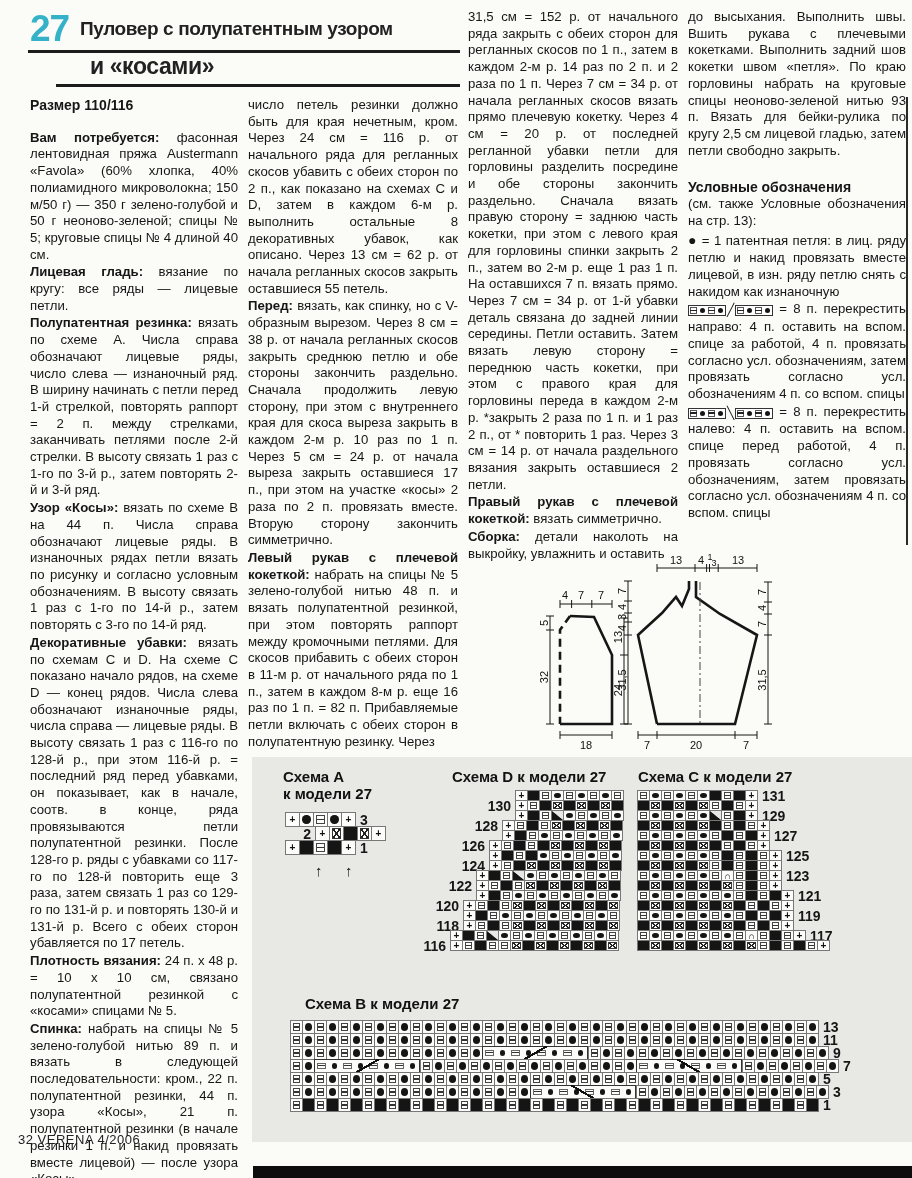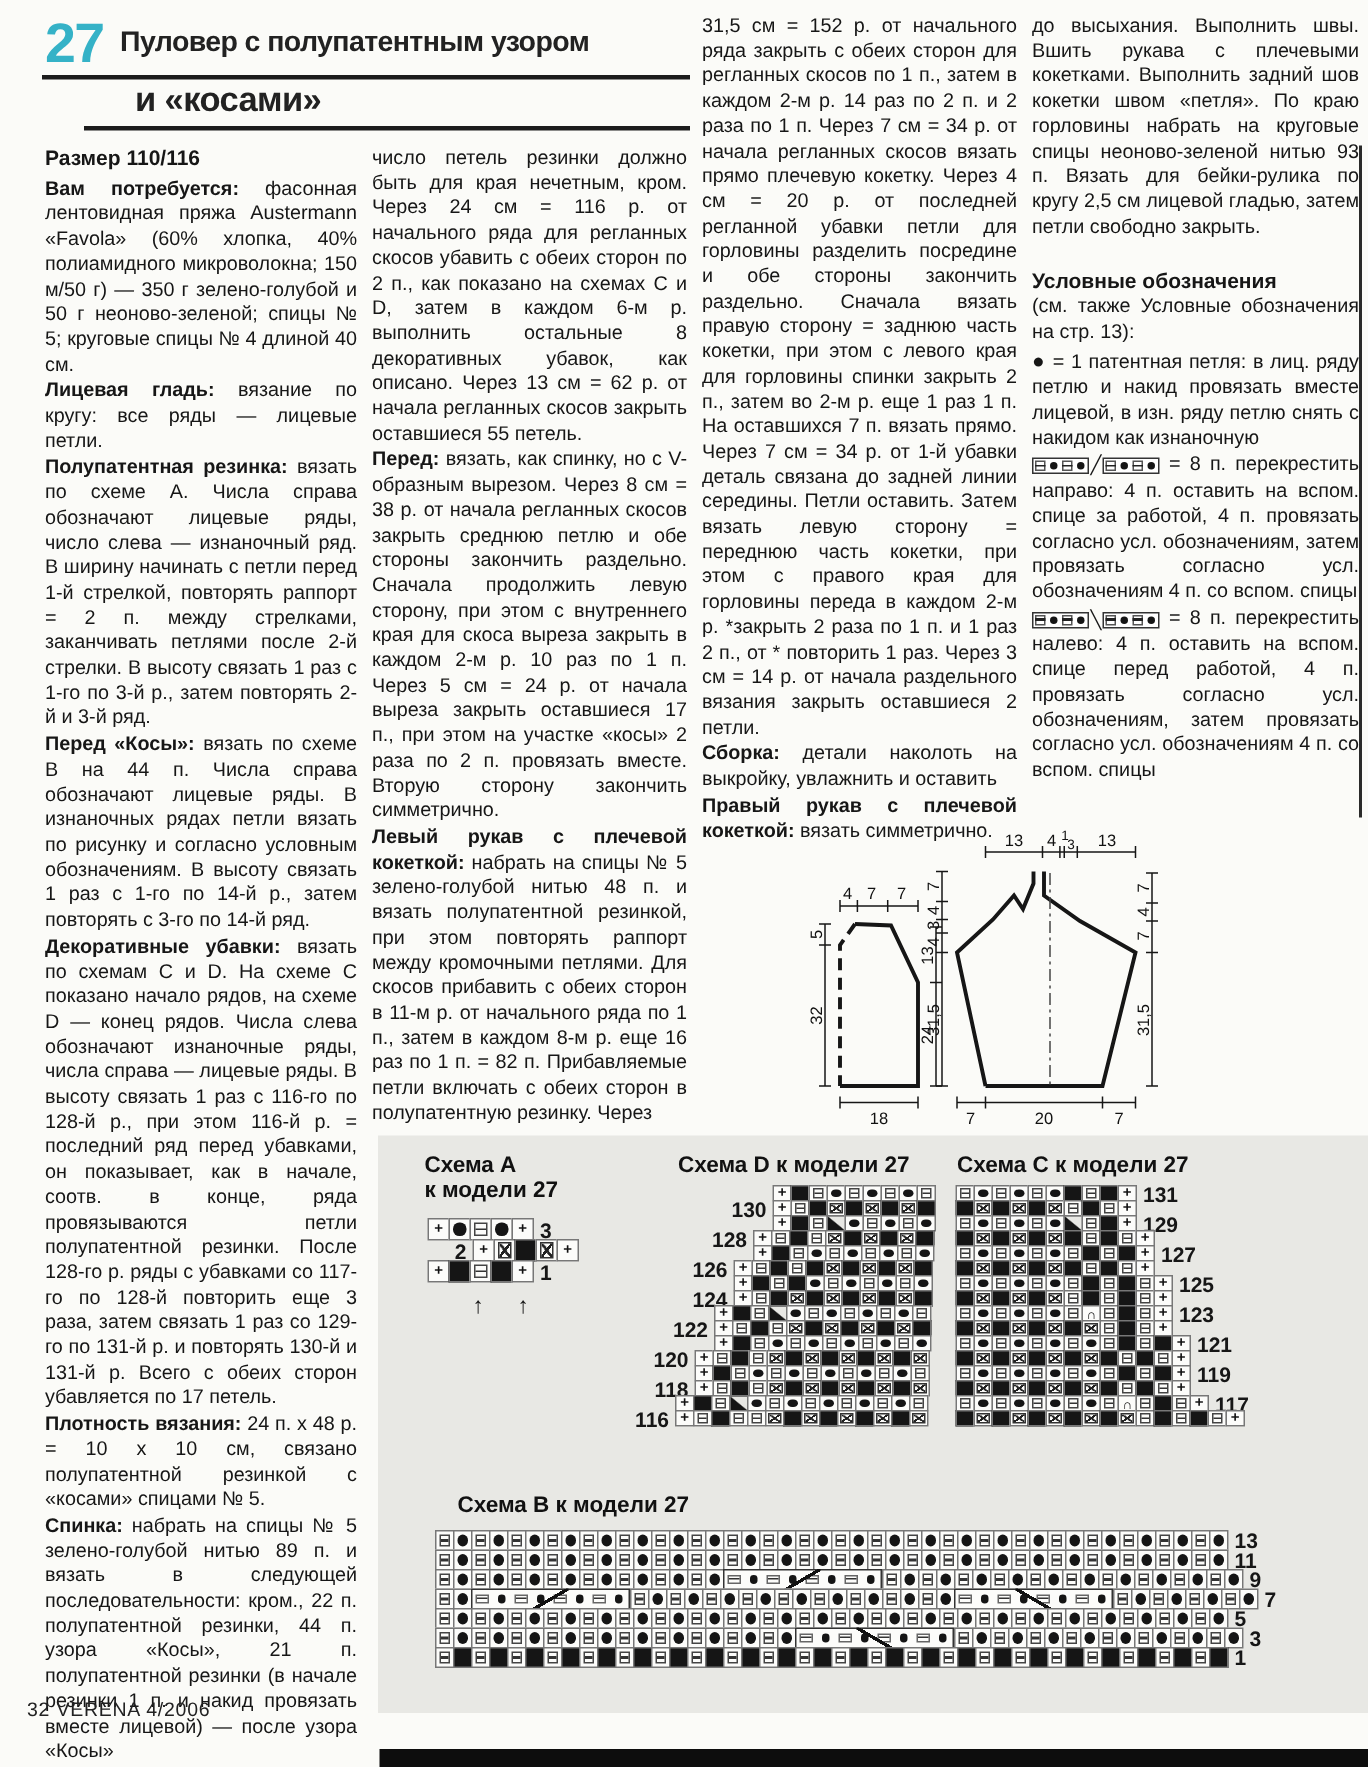--- a/index.html
+++ b/index.html
@@ -9,21 +9,21 @@
   .hdr{position:absolute;left:28px;top:6px;width:434px;}
   .hdr .num{position:absolute;left:2px;top:2px;font-size:37px;font-weight:bold;color:#35b2c7;letter-spacing:-1px;}
   .hdr .t1{position:absolute;left:52px;top:12px;font-size:19px;font-weight:bold;letter-spacing:-0.4px;color:#222;white-space:nowrap;}
   .hdr .t2{position:absolute;left:62px;top:47px;font-size:23px;font-weight:bold;letter-spacing:-0.4px;color:#222;white-space:nowrap;}
   .rule1{position:absolute;left:28px;top:50px;width:432px;height:2.6px;background:#1c1c1c;}
   .rule2{position:absolute;left:56px;top:84px;width:404px;height:2.6px;background:#1c1c1c;}
   .vrule{position:absolute;left:906px;top:97px;width:2px;height:448px;background:#2a2a2a;}
   
   .col{position:absolute;font-size:13.2px;line-height:16.7px;text-align:justify;}
   .col p{margin:0 0 1px 0;}
-  .col p.heading{font-weight:bold;font-size:14px;margin-bottom:4px;}
+  .col p.heading{font-weight:bold;font-size:14px;margin-bottom:16px;}
   .col b{font-weight:bold;}
   .c1{left:30px;top:97px;width:208px;}
   .c2{left:248px;top:97px;width:210px;}
   .c3{left:468px;top:9px;width:210px;}
   .c4{left:688px;top:9px;width:218px;}
   .legend-title{font-weight:bold;font-size:14px;margin-top:20px;}
   .legend-sub{margin-bottom:3px;}
   .legend-item{margin:0 0 2px 0;}
   .dotsym{font-size:14px;}
   .leg-cable{display:inline-flex;align-items:center;vertical-align:-2px;}
@@ -85,34 +85,34 @@
   </div>
   <div class="rule1"></div>
   <div class="rule2"></div>
   <div class="vrule"></div>
 
   <div class="col c1">
       <p class="heading"><b>Размер 110/116</b></p>
       <p><b>Вам потребуется: </b>фасонная лентовидная пряжа Austermann «Favola» (60% хлопка, 40% полиамидного микроволокна; 150 м/50 г) — 350 г зелено-голубой и 50 г неоново-зеленой; спицы № 5; круговые спицы № 4 длиной 40 см.</p>
       <p><b>Лицевая гладь: </b>вязание по кругу: все ряды — лицевые петли.</p>
       <p><b>Полупатентная резинка: </b>вязать по схеме А. Числа справа обозначают лицевые ряды, число слева — изнаночный ряд. В ширину начинать с петли перед 1-й стрелкой, повторять раппорт = 2 п. между стрелками, заканчивать петлями после 2-й стрелки. В высоту связать 1 раз с 1-го по 3-й р., затем повторять 2-й и 3-й ряд.</p>
-      <p><b>Перед «Косы»: </b>вязать по схеме В на 44 п. Числа справа обозначают лицевые ряды. В изнаночных рядах петли вязать по рисунку и согласно условным обозначениям. В высоту связать 1 раз с 1-го по 14-й р., затем повторять с 3-го по 14-й ряд.</p>
+      <p><b>Узор «Косы»: </b>вязать по схеме В на 44 п. Числа справа обозначают лицевые ряды. В изнаночных рядах петли вязать по рисунку и согласно условным обозначениям. В высоту связать 1 раз с 1-го по 14-й р., затем повторять с 3-го по 14-й ряд.</p>
       <p><b>Декоративные убавки: </b>вязать по схемам С и D. На схеме С показано начало рядов, на схеме D — конец рядов. Числа слева обозначают изнаночные ряды, числа справа — лицевые ряды. В высоту связать 1 раз с 116-го по 128-й р., при этом 116-й р. = последний ряд перед убавками, он показывает, как в начале, соотв. в конце, ряда провязываются петли полупатентной резинки. После 128-го р. ряды с убавками со 117-го по 128-й повторить еще 3 раза, затем связать 1 раз со 129-го по 131-й р. и повторять 130-й и 131-й р. Всего с обеих сторон убавляется по 17 петель.</p>
       <p><b>Плотность вязания: </b>24 п. х 48 р. = 10 х 10 см, связано полупатентной резинкой с «косами» спицами № 5.</p>
       <p><b>Спинка: </b>набрать на спицы № 5 зелено-голубой нитью 89 п. и вязать в следующей последовательности: кром., 22 п. полупатентной резинки, 44 п. узора «Косы», 21 п. полупатентной резинки (в начале резинки 1 п. и накид провязать вместе лицевой) — после узора «Косы»</p>
     </div>
   <div class="col c2">
       <p>число петель резинки должно быть для края нечетным, кром. Через 24 см = 116 р. от начального ряда для регланных скосов убавить с обеих сторон по 2 п., как показано на схемах С и D, затем в каждом 6-м р. выполнить остальные 8 декоративных убавок, как описано. Через 13 см = 62 р. от начала регланных скосов закрыть оставшиеся 55 петель.</p>
       <p><b>Перед: </b>вязать, как спинку, но с V-образным вырезом. Через 8 см = 38 р. от начала регланных скосов закрыть среднюю петлю и обе стороны закончить раздельно. Сначала продолжить левую сторону, при этом с внутреннего края для скоса выреза закрыть в каждом 2-м р. 10 раз по 1 п. Через 5 см = 24 р. от начала выреза закрыть оставшиеся 17 п., при этом на участке «косы» 2 раза по 2 п. провязать вместе. Вторую сторону закончить симметрично.</p>
       <p><b>Левый рукав с плечевой кокеткой: </b>набрать на спицы № 5 зелено-голубой нитью 48 п. и вязать полупатентной резинкой, при этом повторять раппорт между кромочными петлями. Для скосов прибавить с обеих сторон в 11-м р. от начального ряда по 1 п., затем в каждом 8-м р. еще 16 раз по 1 п. = 82 п. Прибавляемые петли включать с обеих сторон в полупатентную резинку. Через</p>
     </div>
   <div class="col c3">
       <p>31,5 см = 152 р. от начального ряда закрыть с обеих сторон для регланных скосов по 1 п., затем в каждом 2-м р. 14 раз по 2 п. и 2 раза по 1 п. Через 7 см = 34 р. от начала регланных скосов вязать прямо плечевую кокетку. Через 4 см = 20 р. от последней регланной убавки петли для горловины разделить посредине и обе стороны закончить раздельно. Сначала вязать правую сторону = заднюю часть кокетки, при этом с левого края для горловины спинки закрыть 2 п., затем во 2-м р. еще 1 раз 1 п. На оставшихся 7 п. вязать прямо. Через 7 см = 34 р. от 1-й убавки деталь связана до задней линии середины. Петли оставить. Затем вязать левую сторону = переднюю часть кокетки, при этом с правого края для горловины переда в каждом 2-м р. *закрыть 2 раза по 1 п. и 1 раз 2 п., от * повторить 1 раз. Через 3 см = 14 р. от начала раздельного вязания закрыть оставшиеся 2 петли.</p>
+      <p><b>Правый рукав с плечевой кокеткой: </b>вязать симметрично.</p>
       <p><b>Сборка: </b>детали наколоть на выкройку, увлажнить и оставить</p>
-      <p><b>Правый рукав с плечевой кокеткой: </b>вязать симметрично.</p>
     </div>
   <div class="col c4">
     <div>
         <p>до высыхания. Выполнить швы. Вшить рукава с плечевыми кокетками. Выполнить задний шов кокетки швом «петля». По краю горловины набрать на круговые спицы неоново-зеленой нитью 93 п. Вязать для бейки-рулика по кругу 2,5 см лицевой гладью, затем петли свободно закрыть.</p>
       </div>
     <div class="legend-title">Условные обозначения</div>
     <div class="legend-sub">(см. также Условные обозначения на стр. 13):</div>
     <div>
         <p class="legend-item"><span class="dotsym">● </span>= 1 патентная петля: в лиц. ряду петлю и накид провязать вместе лицевой, в изн. ряду петлю снять с накидом как изнаночную</p>
         <p class="legend-item"><span class="leg-cable">

